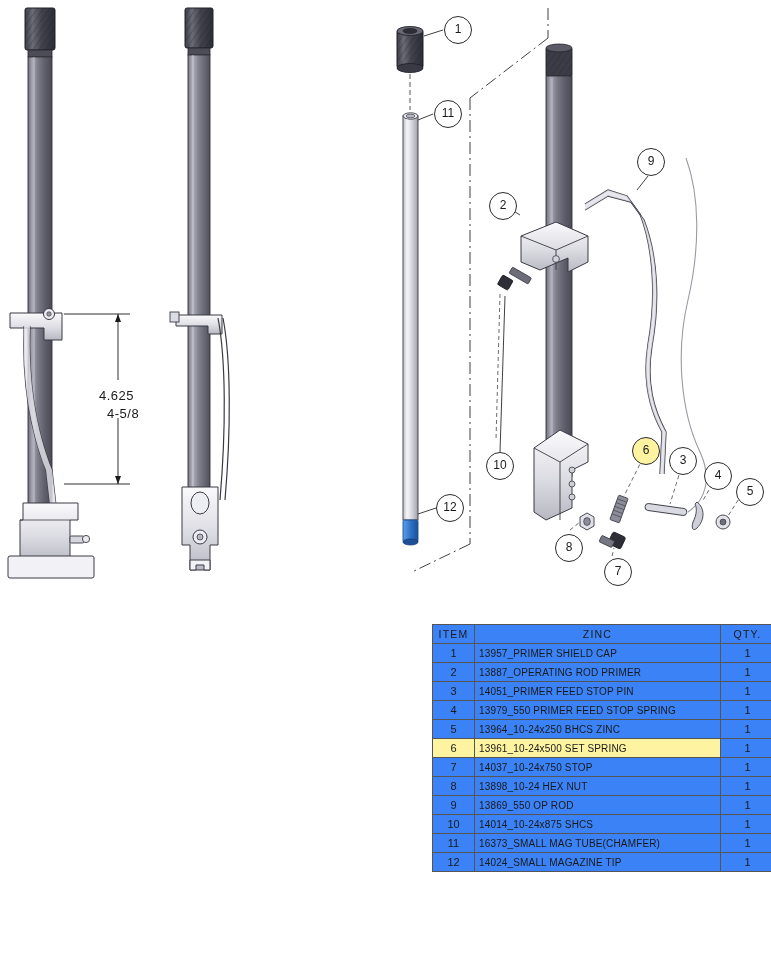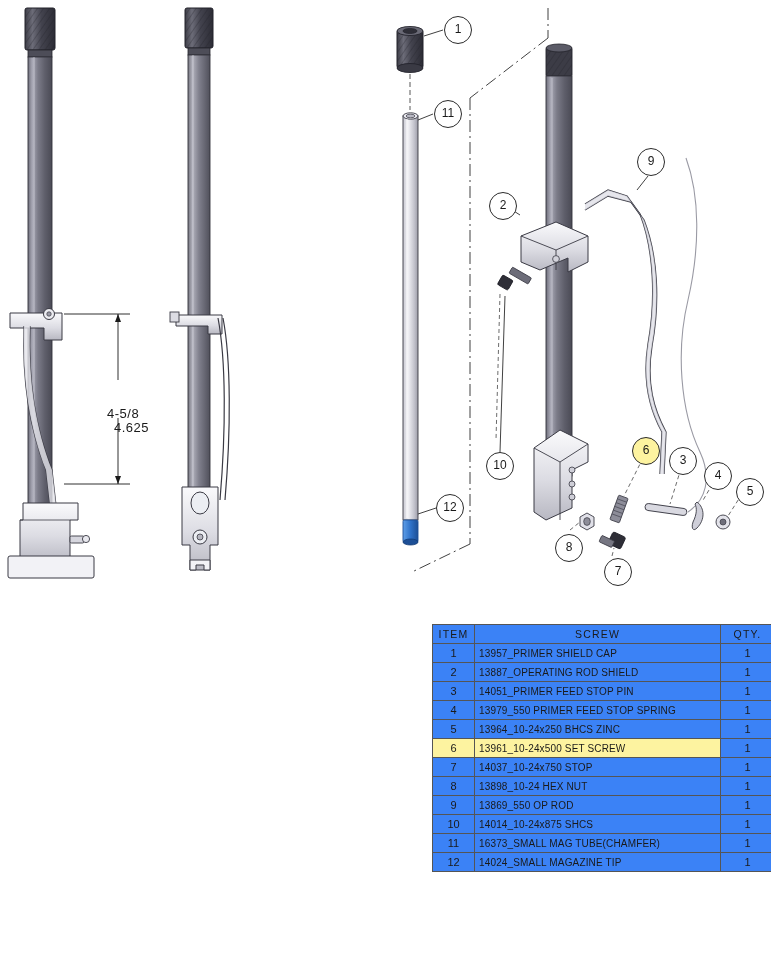--- a/index.html
+++ b/index.html
@@ -29,21 +29,21 @@
   }
   
   .dim-text {
     position: absolute;
     font-family: "Liberation Sans", sans-serif;
     font-size: 13px;
     letter-spacing: 0.5px;
     color: #1a1a1a;
     white-space: nowrap;
   }
-  #dim-line1 { left: 114px; top: 388px; margin-top: 32px; }
+  #dim-line1 { left: 99px; top: 388px; }
   #dim-line2 { left: 99px; top: 406px; margin-left: 8px; }
 
   
   .balloon {
     position: absolute;
     width: 28px;
     height: 28px;
     border: 1.3px solid #2b2b2b;
     border-radius: 50%;
     background: #ffffff;
@@ -334,53 +334,53 @@
       <div class="balloon" style="left: 736px; top: 478px;">5</div>
       <div class="balloon" style="left: 436px; top: 494px;">12</div>
       <div class="balloon" style="left: 555px; top: 534px;">8</div>
       <div class="balloon" style="left: 604px; top: 558px;">7</div>
     </div>
 
   <table id="bom">
     <thead>
       <tr>
         <th>ITEM</th>
-        <th>SCREW</th>
+        <th>ZINC</th>
         <th>QTY.</th>
       </tr>
     </thead>
     <tbody id="bom-body">
         <tr>
           <td class="col-item">1</td>
           <td class="col-part">13957_PRIMER SHIELD CAP</td>
           <td class="col-qty">1</td>
         </tr>
         <tr>
           <td class="col-item">2</td>
-          <td class="col-part">13887_OPERATING ROD SHIELD</td>
+          <td class="col-part">13887_OPERATING ROD PRIMER</td>
           <td class="col-qty">1</td>
         </tr>
         <tr>
           <td class="col-item">3</td>
           <td class="col-part">14051_PRIMER FEED STOP PIN</td>
           <td class="col-qty">1</td>
         </tr>
         <tr>
           <td class="col-item">4</td>
           <td class="col-part">13979_550 PRIMER FEED STOP SPRING</td>
           <td class="col-qty">1</td>
         </tr>
         <tr>
           <td class="col-item">5</td>
           <td class="col-part">13964_10-24x250 BHCS ZINC</td>
           <td class="col-qty">1</td>
         </tr>
         <tr class="hl">
           <td class="col-item">6</td>
-          <td class="col-part">13961_10-24x500 SET SCREW</td>
+          <td class="col-part">13961_10-24x500 SET SPRING</td>
           <td class="col-qty">1</td>
         </tr>
         <tr>
           <td class="col-item">7</td>
           <td class="col-part">14037_10-24x750 STOP</td>
           <td class="col-qty">1</td>
         </tr>
         <tr>
           <td class="col-item">8</td>
           <td class="col-part">13898_10-24 HEX NUT</td>

